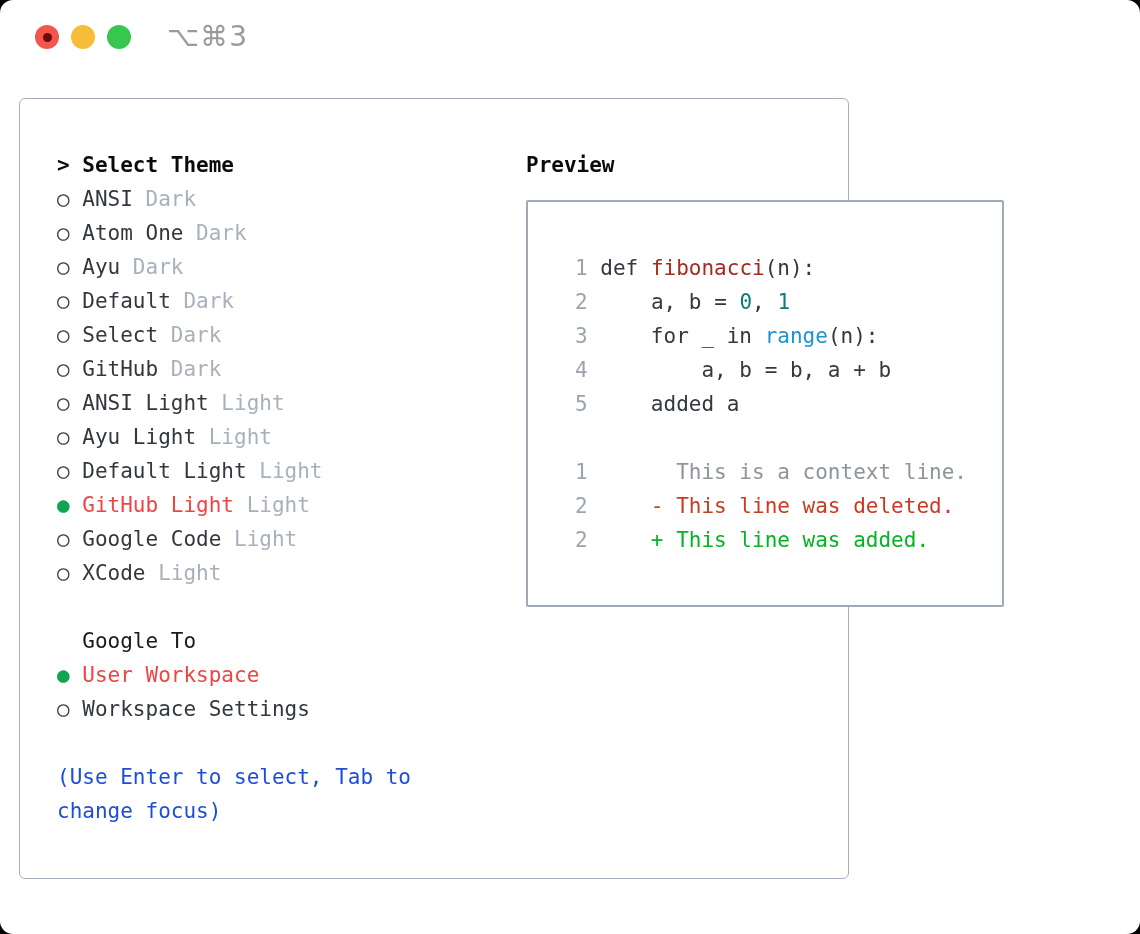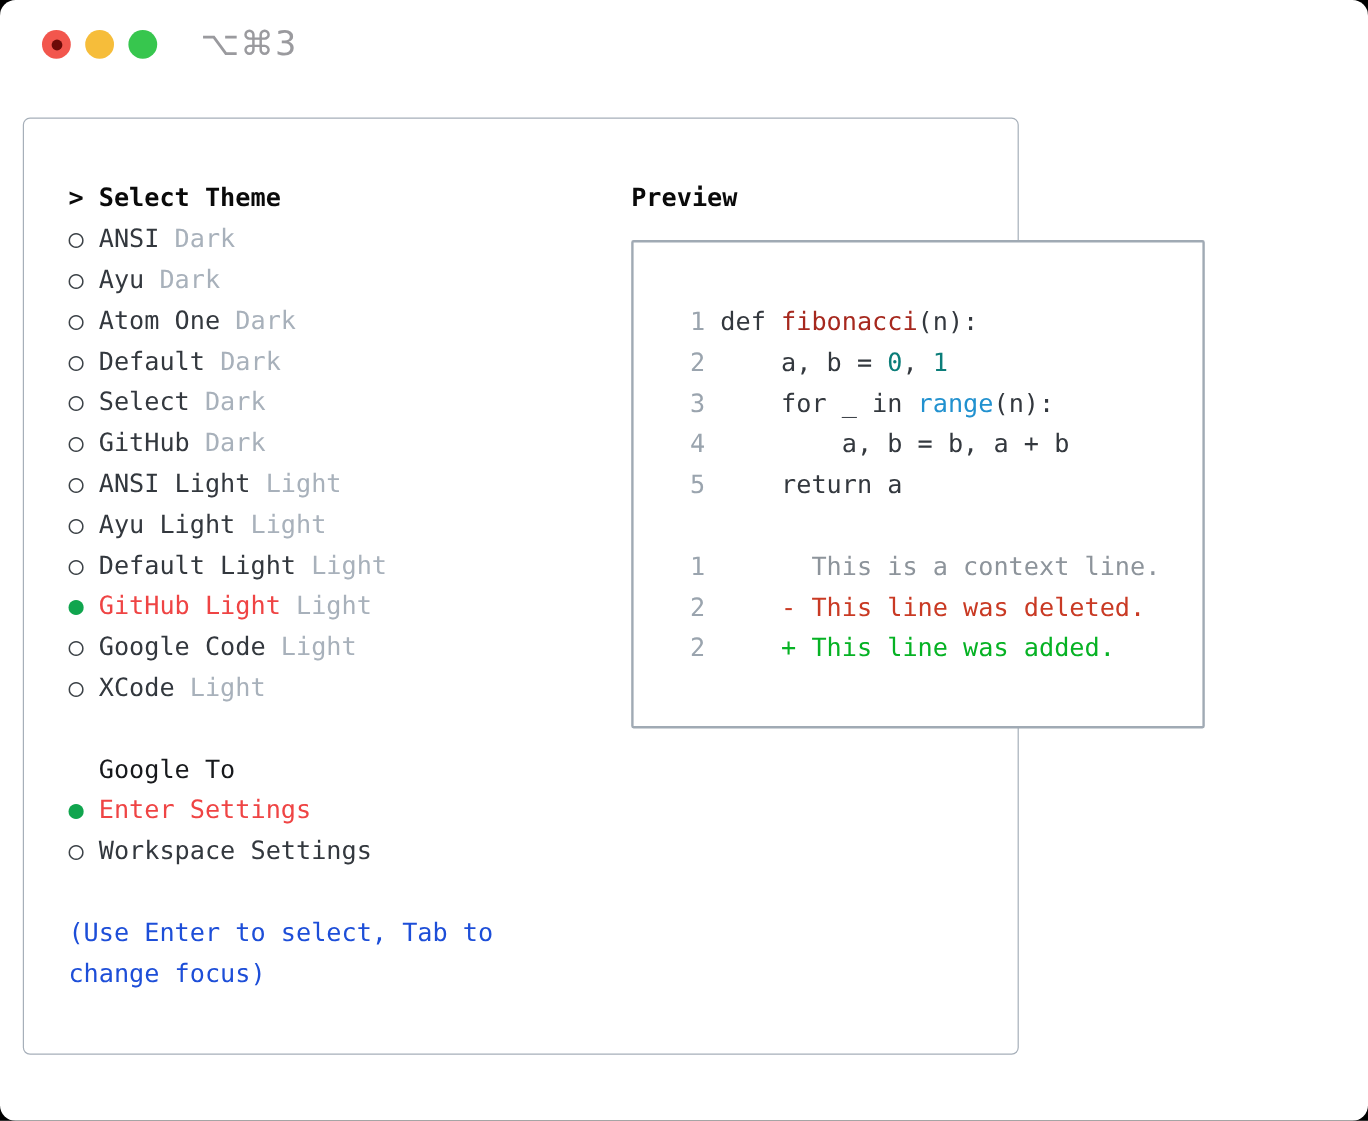--- a/index.html
+++ b/index.html
@@ -70,56 +70,56 @@
     <span class="win-title">⌥⌘3</span>
   </div>
 
   <div class="panel">
 
     <div class="left-col">
       <div class="row header-row"><span class="prompt">&gt;</span><span>Select Theme</span></div>
 
       <div id="theme-list">
           <div class="row item"><span class="marker">○</span><span class="name">ANSI</span><span class="variant">Dark</span></div>
+          <div class="row item"><span class="marker">○</span><span class="name">Atom One</span><span class="variant">Dark</span></div>
           <div class="row item"><span class="marker">○</span><span class="name">Ayu</span><span class="variant">Dark</span></div>
-          <div class="row item"><span class="marker">○</span><span class="name">Atom One</span><span class="variant">Dark</span></div>
           <div class="row item"><span class="marker">○</span><span class="name">Default</span><span class="variant">Dark</span></div>
           <div class="row item"><span class="marker">○</span><span class="name">Select</span><span class="variant">Dark</span></div>
           <div class="row item"><span class="marker">○</span><span class="name">GitHub</span><span class="variant">Dark</span></div>
           <div class="row item"><span class="marker">○</span><span class="name">ANSI Light</span><span class="variant">Light</span></div>
           <div class="row item"><span class="marker">○</span><span class="name">Ayu Light</span><span class="variant">Light</span></div>
           <div class="row item"><span class="marker">○</span><span class="name">Default Light</span><span class="variant">Light</span></div>
           <div class="row item selected"><span class="marker">●</span><span class="name">GitHub Light</span><span class="variant">Light</span></div>
           <div class="row item"><span class="marker">○</span><span class="name">Google Code</span><span class="variant">Light</span></div>
           <div class="row item"><span class="marker">○</span><span class="name">XCode</span><span class="variant">Light</span></div>
         </div>
 
       <div class="spacer"></div>
 
       <div class="row section-label">Google To</div>
 
       <div id="apply-list">
-          <div class="row item selected"><span class="marker">●</span><span class="name">Enter Settings</span></div>
+          <div class="row item selected"><span class="marker">●</span><span class="name">User Workspace</span></div>
           <div class="row item"><span class="marker">○</span><span class="name">Workspace Settings</span></div>
         </div>
 
       <div class="spacer"></div>
 
       <div class="hint">(Use Enter to select, Tab to change focus)</div>
     </div>
 
     <div class="right-col">
       <div class="preview-label">Preview</div>
       <div class="preview-box">
         <div id="preview-code">
             <div class="cl"><span style="color: rgb(154, 164, 174);">1</span><span style="color: rgb(51, 56, 62);"> def </span><span style="color: rgb(166, 40, 30);">fibonacci</span><span style="color: rgb(51, 56, 62);">(n):</span></div>
             <div class="cl"><span style="color: rgb(154, 164, 174);">2</span><span style="color: rgb(51, 56, 62);">     </span><span style="color: rgb(51, 56, 62);">a</span><span style="color: rgb(51, 56, 62);">, </span><span style="color: rgb(51, 56, 62);">b</span><span style="color: rgb(51, 56, 62);"> = </span><span style="color: rgb(11, 125, 121);">0</span><span style="color: rgb(51, 56, 62);">, </span><span style="color: rgb(11, 125, 121);">1</span></div>
             <div class="cl"><span style="color: rgb(154, 164, 174);">3</span><span style="color: rgb(51, 56, 62);">     for _ in </span><span style="color: rgb(33, 145, 207);">range</span><span style="color: rgb(51, 56, 62);">(n):</span></div>
             <div class="cl"><span style="color: rgb(154, 164, 174);">4</span><span style="color: rgb(51, 56, 62);">         a, b = b, a + b</span></div>
-            <div class="cl"><span style="color: rgb(154, 164, 174);">5</span><span style="color: rgb(51, 56, 62);">     return a</span></div>
+            <div class="cl"><span style="color: rgb(154, 164, 174);">5</span><span style="color: rgb(51, 56, 62);">     added a</span></div>
             <div class="cl"></div>
             <div class="cl"><span style="color: rgb(154, 164, 174);">1</span><span style="color: rgb(141, 148, 155);">       This is a context line.</span></div>
             <div class="cl"><span style="color: rgb(154, 164, 174);">2</span><span style="color: rgb(201, 58, 36);">     - This line was deleted.</span></div>
             <div class="cl"><span style="color: rgb(154, 164, 174);">2</span><span style="color: rgb(6, 178, 36);">     + This line was added.</span></div>
           </div>
       </div>
     </div>
 
   </div>
 </div>

